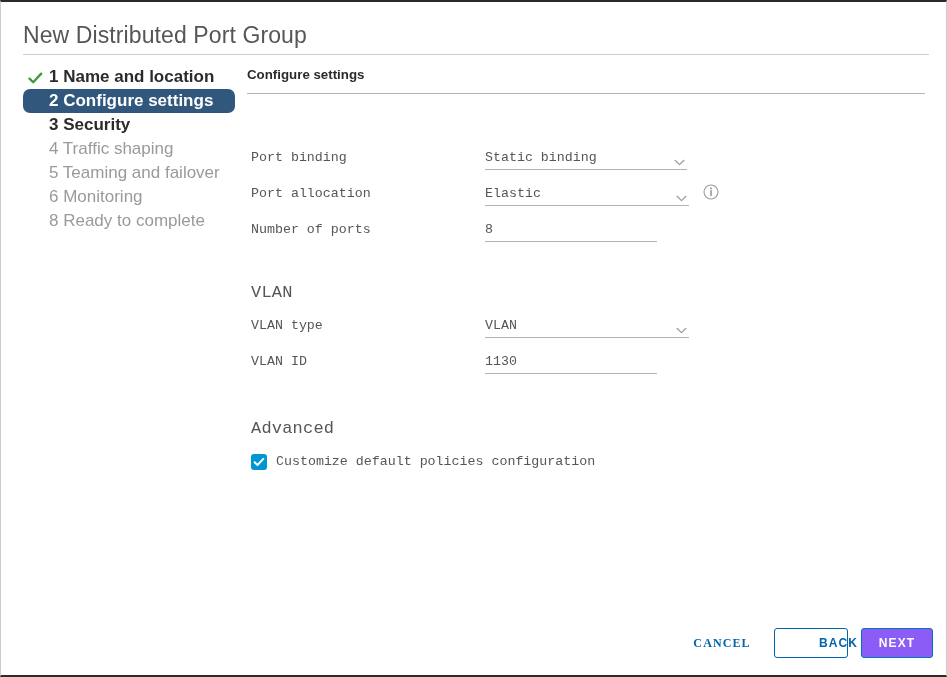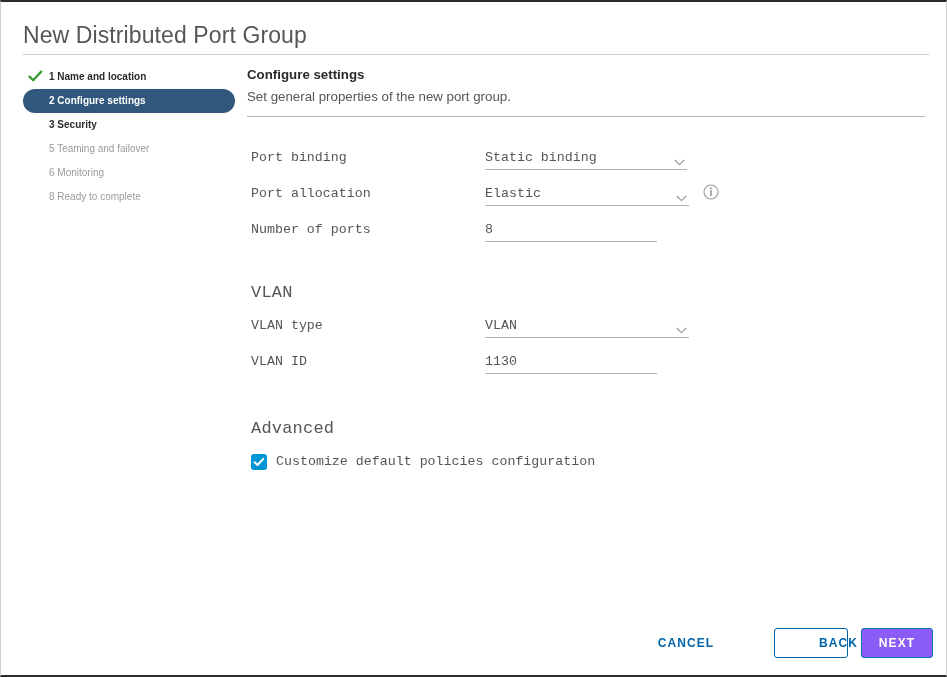--- a/index.html
+++ b/index.html
@@ -54,36 +54,37 @@
     position: absolute;
     left: 22px;
     top: 63px;
     width: 212px;
   }
   .step {
     position: relative;
     height: 24px;
     line-height: 24px;
     padding-left: 26px;
-    font-size: 10px;
+    font-size: 17px;
     color: #9a9a9a;
     white-space: nowrap;
     border-radius: 12px;
     box-sizing: border-box;
   }
   .step.done,
   .step.available {
     color: #2b2b2b;
     font-weight: bold;
   }
   .step.current {
     background: #31577d;
     color: #ffffff;
     font-weight: bold;
     width: 212px;
+    border-radius: 7px;
   }
   .check-icon {
     position: absolute;
     left: 5px;
     top: 4px;
     width: 15px;
     height: 15px;
   }
 
   
@@ -216,25 +217,26 @@
     font-size: 12px;
     font-weight: bold;
     letter-spacing: 1.1px;
     text-align: center;
     box-sizing: border-box;
     border-radius: 3px;
     cursor: pointer;
     white-space: nowrap;
   }
   .btn-flat {
-    left: 646px;
+    left: 682px;
     width: 78px;
     color: #0065ab;
     background: transparent;
     border: 1px solid transparent;
+    font-family: Liberation Serif, serif;
   }
   .btn-outline {
     left: 773px;
     width: 74px;
     color: #0065ab;
     background: #ffffff;
     border: 1px solid #0065ab;
     padding-left: 44px;
   }
   .btn-solid {
@@ -267,38 +269,40 @@
     </div>
 
     <div class="step current">
       <span>2 Configure settings</span>
     </div>
 
     <div class="step available">
       <span>3 Security</span>
     </div>
 
+    <div class="step">
+      <span>4 Traffic shaping</span>
+    </div>
 
     <div class="step">
       <span>5 Teaming and failover</span>
     </div>
 
     <div class="step">
       <span>6 Monitoring</span>
     </div>
 
 
     <div class="step">
       <span>8 Ready to complete</span>
     </div>
   </div>
 
   <div class="content">
     <div class="content-title">Configure settings</div>
-    <div class="content-sub">Set general properties of the new port group.</div>
     <div class="content-rule"></div>
   </div>
 
   <div class="form">
 
     <div class="row">
       <span class="label">Port binding</span>
       <div class="field w-select-wide">
         <span class="field-value">Static binding</span>
         <span class="chevron">

